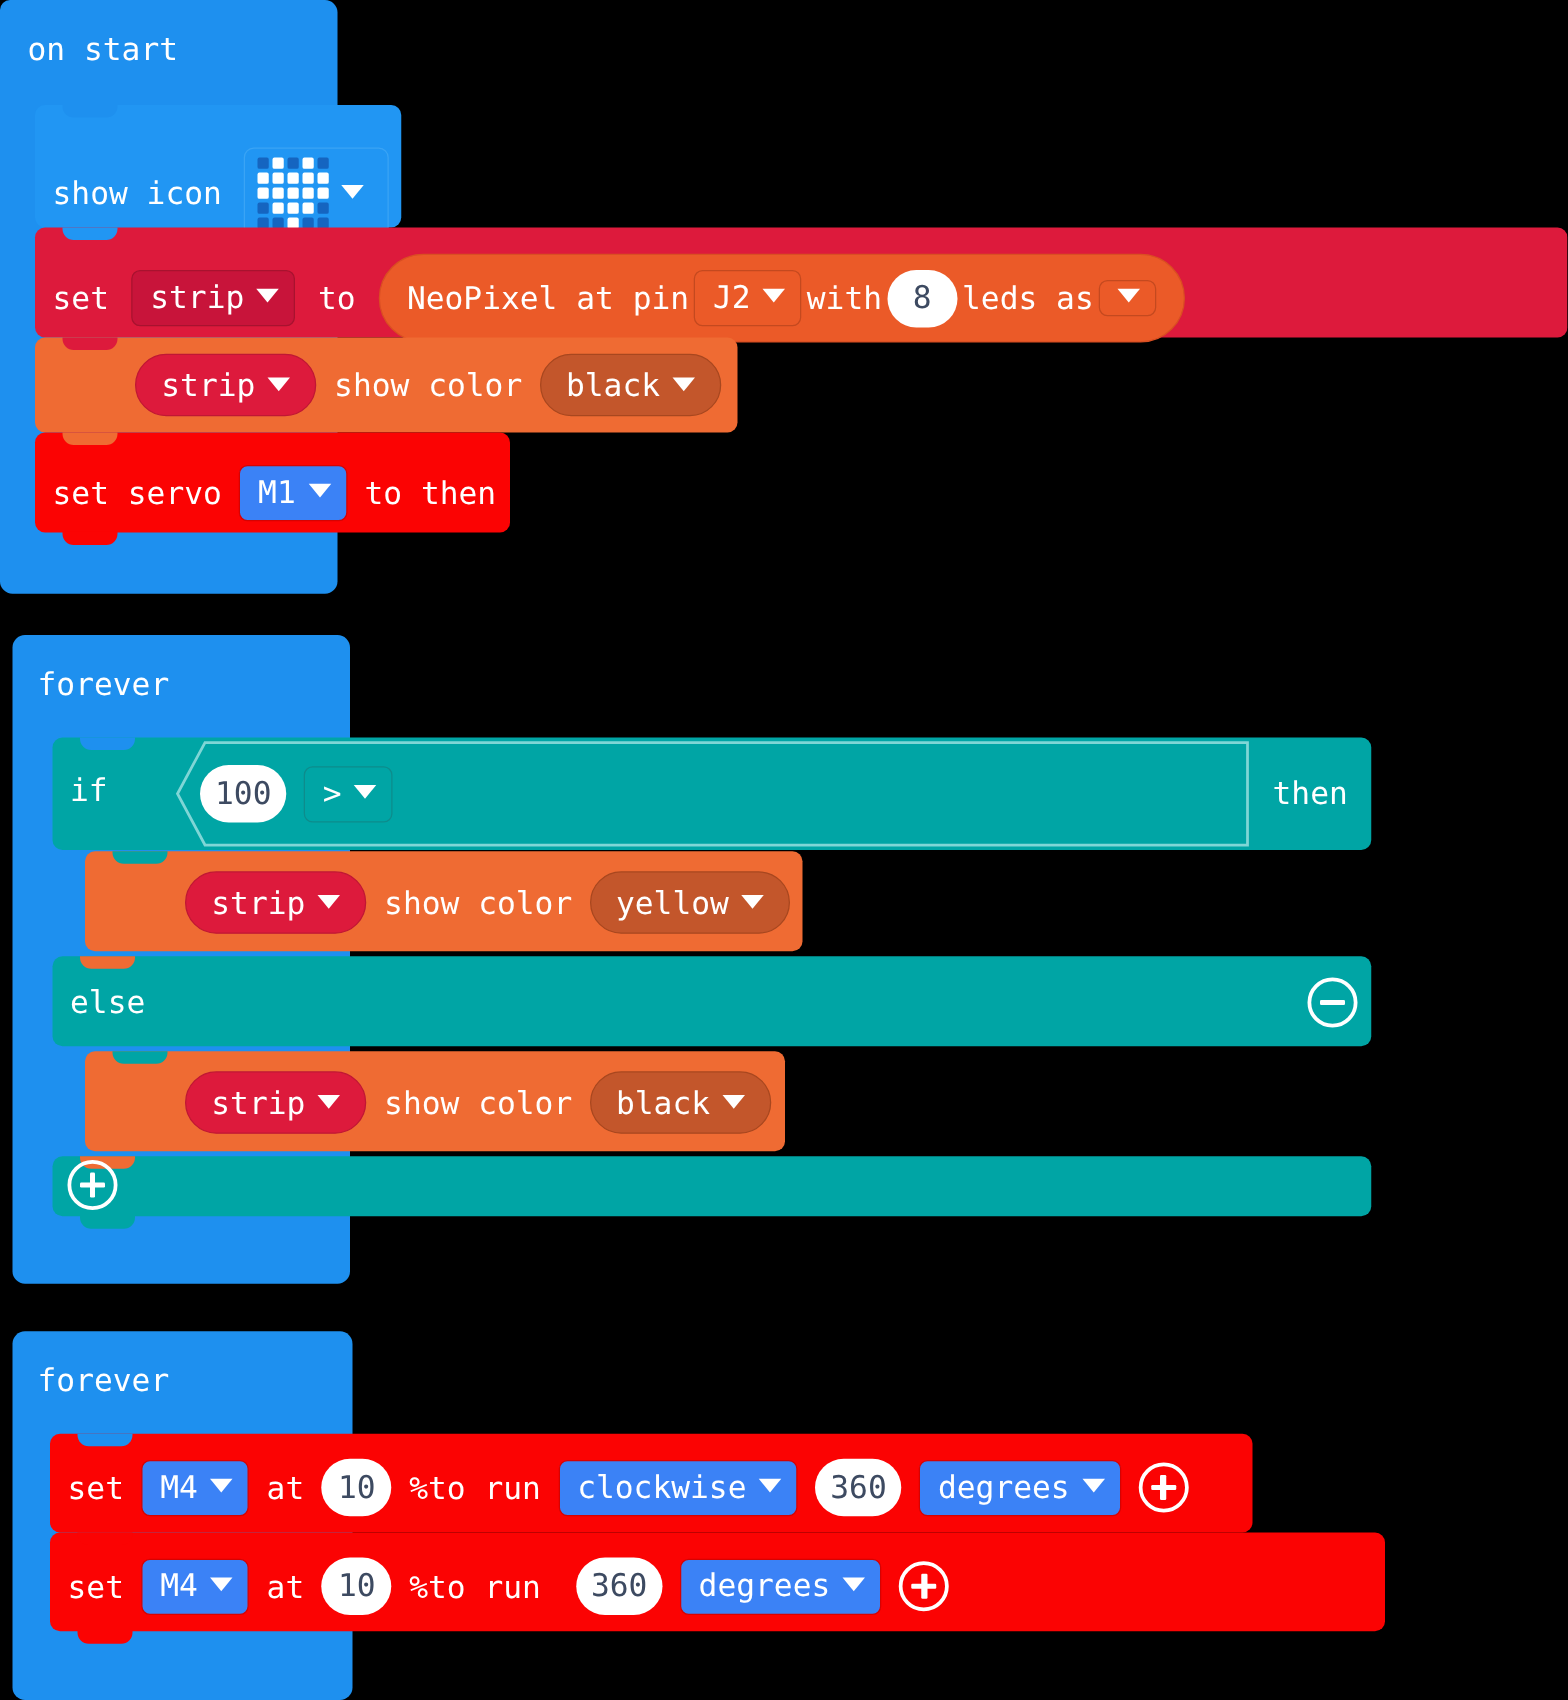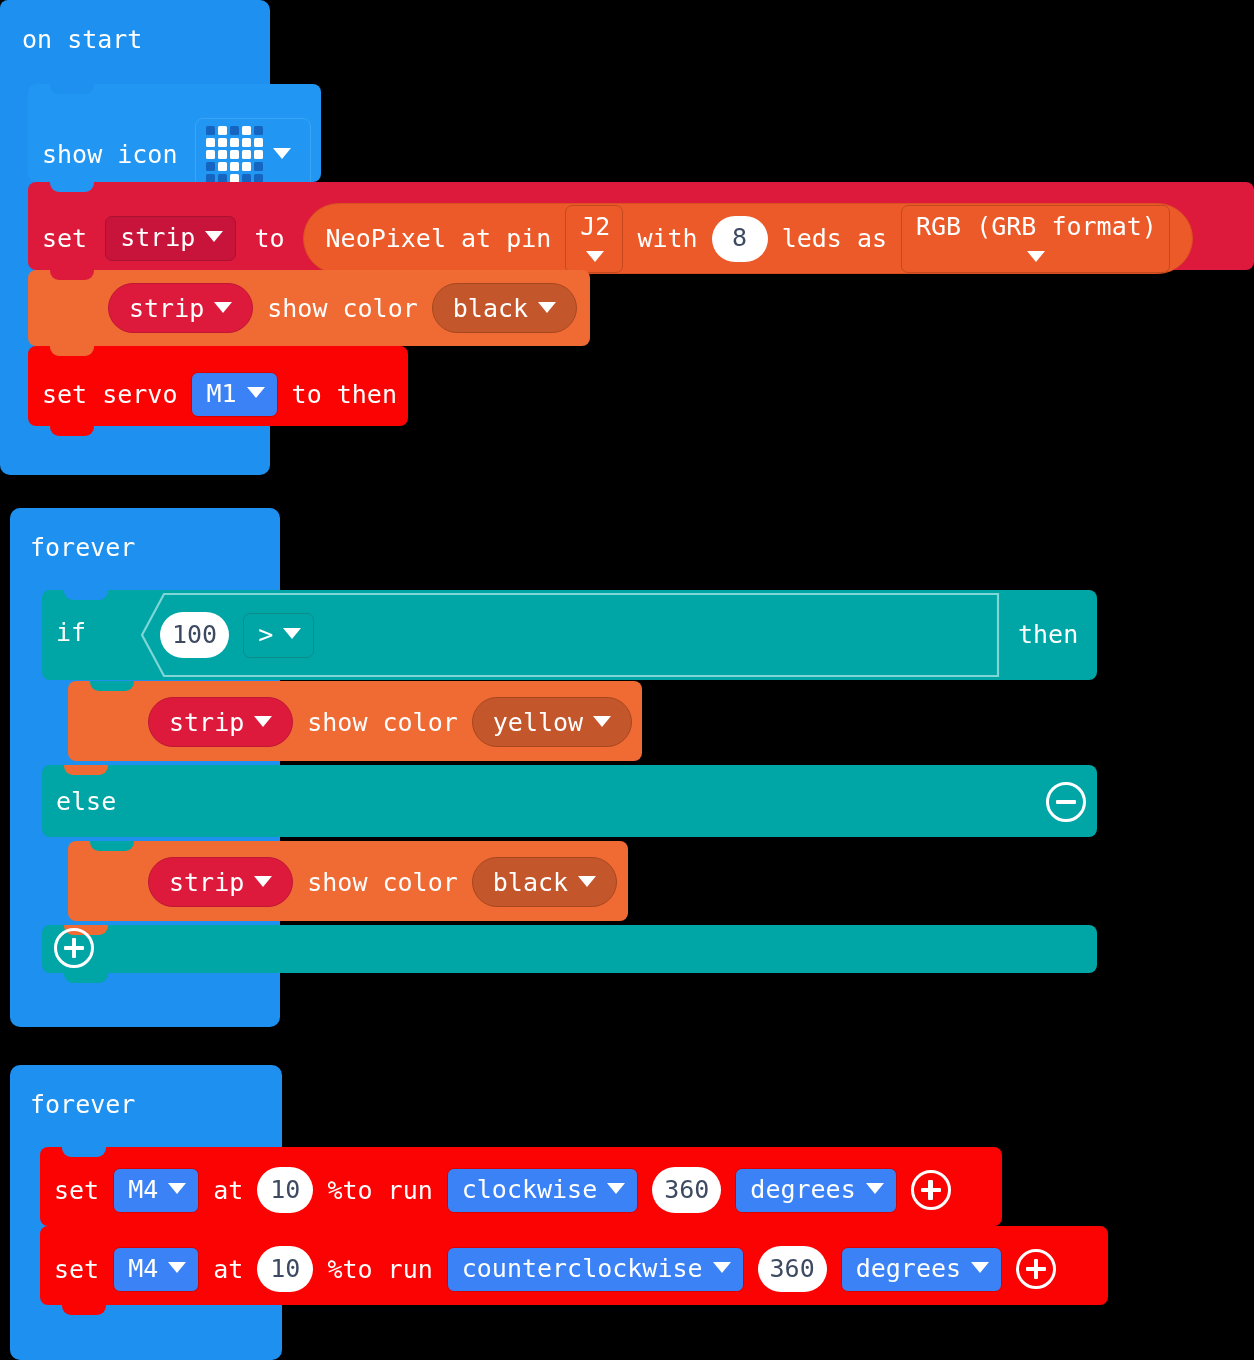--- a/index.html
+++ b/index.html
@@ -92,26 +92,26 @@
   .led.off { background: #1565c0; }
 
   
   #setstrip-body { left: 28px; top: 182px; width: 1226px; height: 88px; background: #dd1a3c;
                    border-radius: 8px; }
   #setstrip-notch { background: #2196f3; }
   #setstrip-row { left: 42px; top: 203px; }
   .f-crimson { background: #c8143a; border: 1.5px solid #a8122f; }
 
   .neo-reporter {
-    display: inline-flex; align-items: center; gap: 14px;
+    display: inline-flex; align-items: center; gap: 4px;
     background: #eb5a28; border-radius: 999px; height: 71px; padding: 0 22px;
     border: 1.5px solid #d94f22;
     justify-content: space-between;
   }
-  .f-orange { background: #eb5a28; border: 1.5px solid #c4491f; flex-direction: column; }
+  .f-orange { background: #eb5a28; border: 1.5px solid #c4491f; }
 
   
   #showcolor1-body { left: 28px; top: 270px; width: 562px; height: 76px; background: #ef6b33;
                      border-radius: 8px; }
   #showcolor1-notch { background: #dd1a3c; }
   #showcolor1-row { left: 108px; top: 283px; }
 
   .var-pill {
     display: inline-flex; align-items: center; gap: 10px;
     background: #dd1a3c; border-radius: 999px; height: 50px; padding: 0 20px;
@@ -270,21 +270,20 @@
     <span class="neo-reporter">
       <span class="lbl">NeoPixel at pin</span>
       <span class="field f-orange">
         <span>J2</span>
         <span class="caret"></span>
       </span>
       <span class="lbl">with</span>
       <span class="num">8</span>
       <span class="lbl">leds as</span>
       <span class="field f-orange">
-        <span>RGB (GRB format)</span>
         <span class="caret"></span>
       </span>
     </span>
   </div>
 
   <div class="stack-body" id="showcolor1-body">
     <div class="notch" id="showcolor1-notch"></div>
   </div>
   <div class="row" id="showcolor1-row">
     <span class="var-pill">
@@ -442,24 +441,20 @@
       <span>M4</span>
       <span class="caret"></span>
     </span>
     <span class="gap14"></span>
     <span class="lbl">at</span>
     <span class="gap14"></span>
     <span class="num">10</span>
     <span class="gap14"></span>
     <span class="lbl">%to run</span>
     <span class="gap14"></span>
-    <span class="field f-red">
-      <span>counterclockwise</span>
-      <span class="caret"></span>
-    </span>
     <span class="gap14"></span>
     <span class="num">360</span>
     <span class="gap14"></span>
     <span class="field f-red">
       <span>degrees</span>
       <span class="caret"></span>
     </span>
     <span class="gap14"></span>
     <span style="position:relative;width:40px;height:40px;display:inline-block;">
       <span class="circ-btn" style="left:0;top:0;">

